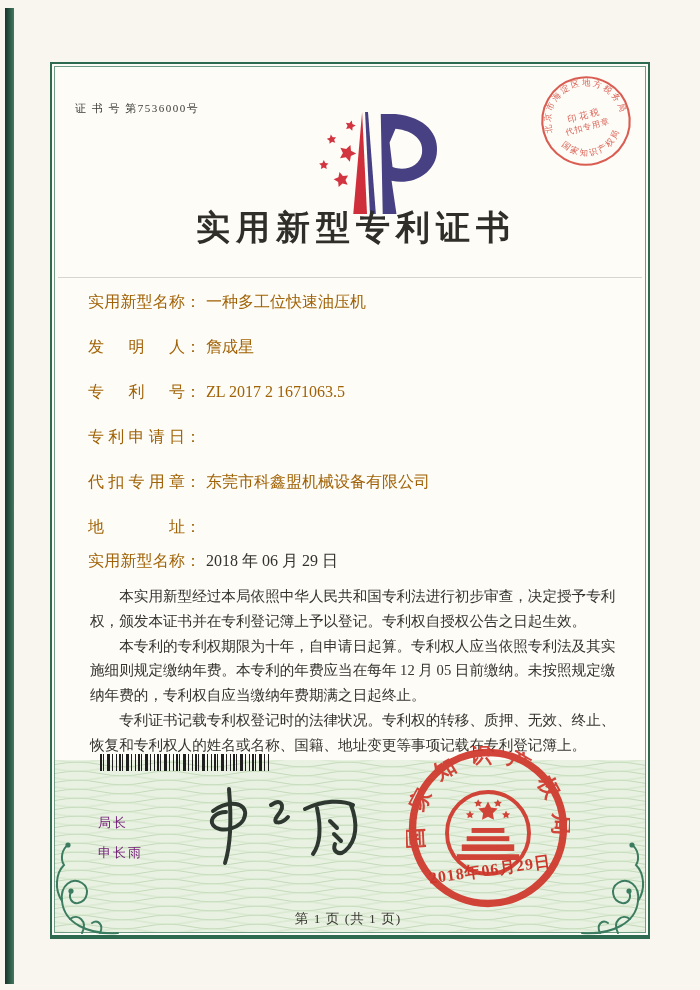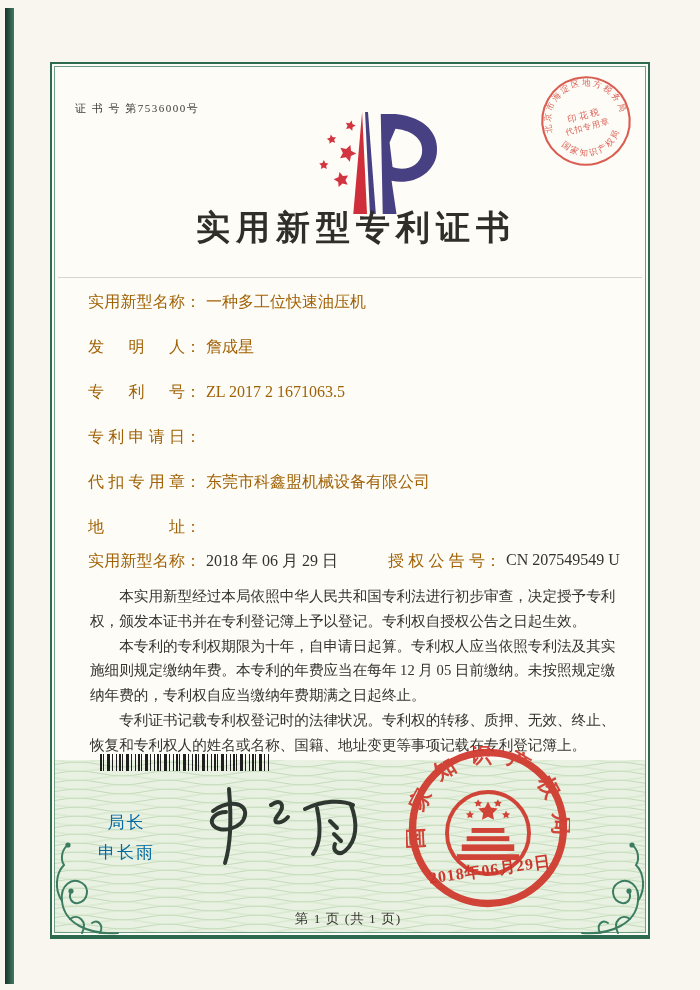--- a/index.html
+++ b/index.html
@@ -33,21 +33,21 @@
   .body-text{position:absolute;left:90px;top:584px;width:537px;font-size:14.6px;
     line-height:24.8px;color:#34332e;}
   .body-text p{margin:0;text-indent:2em;}
   .barcode{position:absolute;left:100px;top:754px;width:170px;height:17px;
     background:repeating-linear-gradient(90deg,
       #1e1e1e 0 2px,transparent 2px 3px,
       #1e1e1e 3px 4px,transparent 4px 7px,
       #1e1e1e 7px 10px,transparent 10px 12px,
       #1e1e1e 12px 13px,transparent 13px 16px,
       #1e1e1e 16px 17px,transparent 17px 19px);}
-  .signer{position:absolute;left:98px;top:808px;font-size:17px;color:#0369a1;line-height:30px;letter-spacing:2px;text-align:center;}
+  .signer{position:absolute;left:98px;top:808px;font-size:13px;color:#701a75;line-height:30px;letter-spacing:2px;}
   .signature{position:absolute;left:185px;top:778px;width:190px;height:92px;}
   .seal{position:absolute;left:406px;top:746px;width:164px;height:164px;opacity:.93;}
   .sealdate{position:absolute;left:400px;top:860px;width:180px;text-align:center;
     font-size:16px;letter-spacing:1px;color:#cc362b;transform:rotate(-8deg);font-weight:700;}
   .stamp{position:absolute;left:538px;top:73px;width:96px;height:96px;opacity:.88;transform:rotate(-15deg);}
   .footer{position:absolute;left:50px;top:910px;width:596px;text-align:center;
     font-size:13.5px;color:#3a3933;letter-spacing:1px;}
   .flourish{position:absolute;bottom:-4px;width:74px;height:100px;}
   .fl-left{left:-4px;}
   .fl-right{right:-4px;transform:scaleX(-1);}
@@ -140,24 +140,20 @@
     <div class="frow addr">
       <span class="flabel"><span class="lt">地址</span><span>：</span></span>
     </div>
   </div>
 
   <div class="authrow">
     <span class="auth-left">
       <span class="flabel"><span class="lt">实用新型名称</span><span>：</span></span>
       <span>2018 年 06 月 29 日</span>
     </span>
-    <span class="auth-right">
-      <span class="flabel"><span class="lt">授权公告号</span><span>：</span></span>
-      <span>CN 207549549 U</span>
-    </span>
   </div>
 
   <div class="body-text">
     <p>本实用新型经过本局依照中华人民共和国专利法进行初步审查，决定授予专利权，颁发本证书并在专利登记簿上予以登记。专利权自授权公告之日起生效。</p>
     <p>本专利的专利权期限为十年，自申请日起算。专利权人应当依照专利法及其实施细则规定缴纳年费。本专利的年费应当在每年 12 月 05 日前缴纳。未按照规定缴纳年费的，专利权自应当缴纳年费期满之日起终止。</p>
     <p>专利证书记载专利权登记时的法律状况。专利权的转移、质押、无效、终止、恢复和专利权人的姓名或名称、国籍、地址变更等事项记载在专利登记簿上。</p>
   </div>
 
   <div class="barcode"></div>
 

